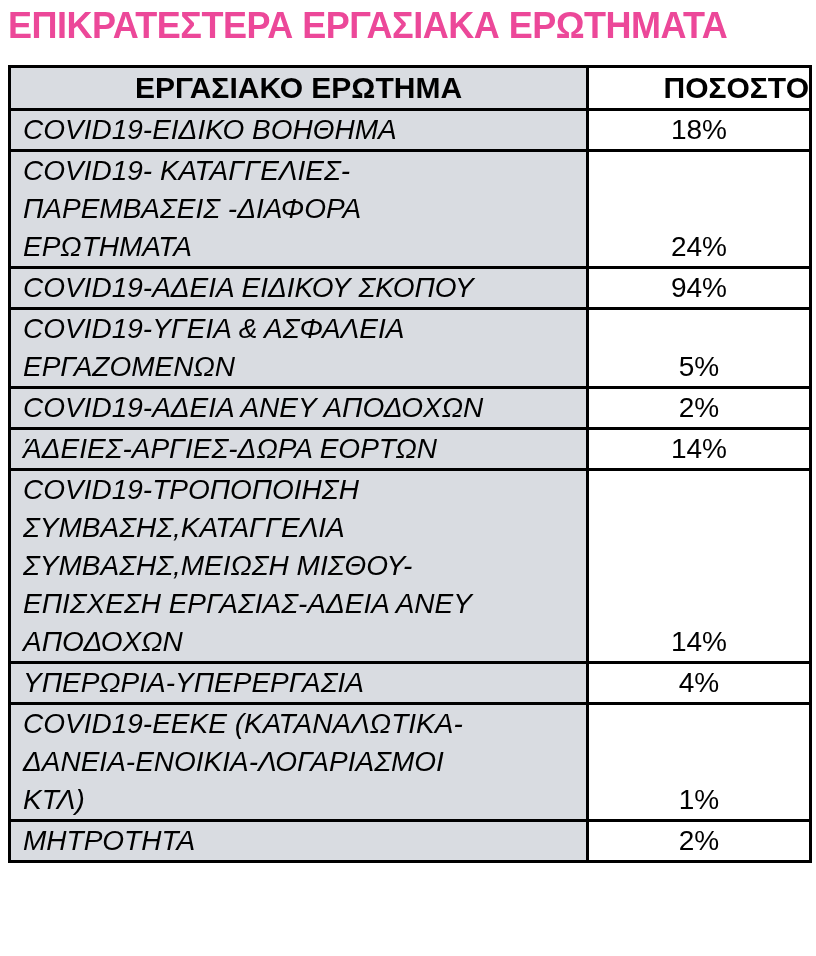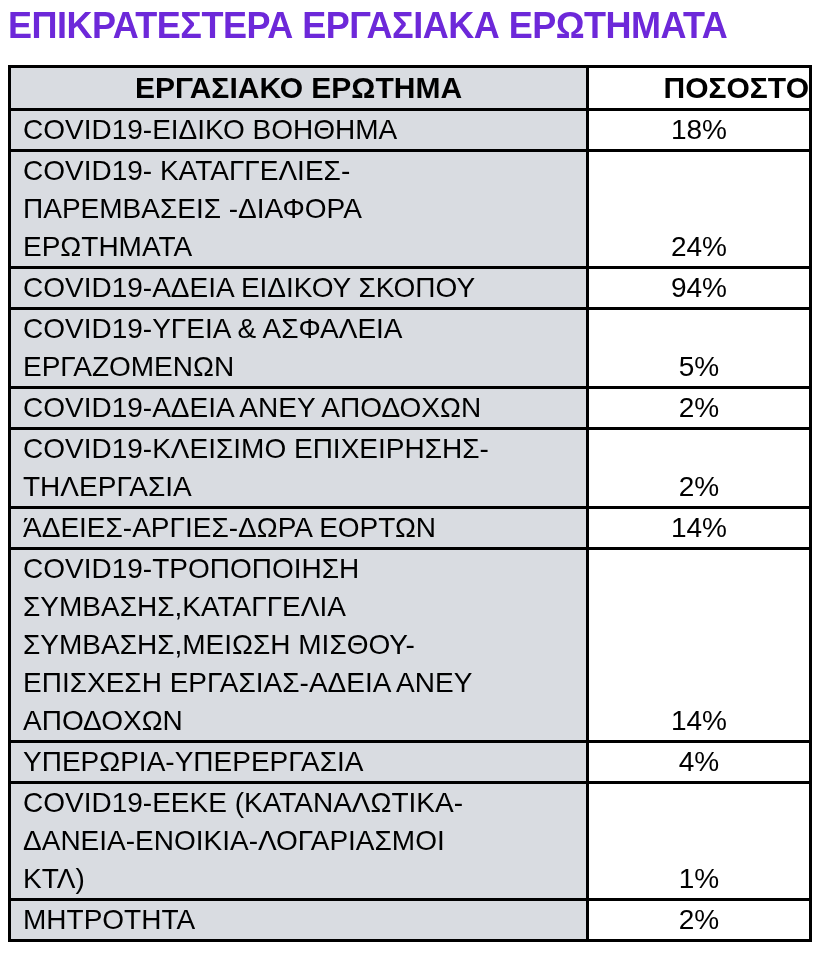--- a/index.html
+++ b/index.html
@@ -10,21 +10,21 @@
   body {
     width: 816px;
     height: 956px;
     font-family: "Liberation Sans", "DejaVu Sans", sans-serif;
     color: #000000;
     overflow: hidden;
   }
   .page-title {
     font-size: 36px;
     font-weight: bold;
-    color: #6d28d9;
+    color: #ec4899;
     margin: 5px 0 4px 8px;
     letter-spacing: -0.5px;
     white-space: nowrap;
   }
   table.q-table {
     border-collapse: collapse;
     table-layout: fixed;
     width: 801px;
     margin: 18px 0 0 8px;
   }
@@ -45,20 +45,21 @@
   th.hdr-question { background: #d9dce1; }
   th.hdr-percent  { background: #ffffff; text-align: right; }
   td.cell-question {
     background: #d9dce1;
     font-size: 28px;
     line-height: 38px;
     text-align: left;
     vertical-align: bottom;
     padding: 0 4px 0 12px;
     white-space: pre-line;
+    font-style: italic;
   }
   td.cell-percent {
     background: #ffffff;
     font-size: 28px;
     line-height: 38px;
     text-align: center;
     vertical-align: bottom;
     padding: 0;
     margin-top: 20px;
   }
@@ -97,25 +98,20 @@
     <tr>
       <td class="cell-question">COVID19-ΥΓΕΙΑ &amp; ΑΣΦΑΛΕΙΑ
 ΕΡΓΑΖΟΜΕΝΩΝ</td>
       <td class="cell-percent">5%</td>
     </tr>
     <tr>
       <td class="cell-question">COVID19-ΑΔΕΙΑ ΑΝΕΥ ΑΠΟΔΟΧΩΝ</td>
       <td class="cell-percent">2%</td>
     </tr>
     <tr>
-      <td class="cell-question">COVID19-ΚΛΕΙΣΙΜΟ ΕΠΙΧΕΙΡΗΣΗΣ-
-ΤΗΛΕΡΓΑΣΙΑ</td>
-      <td class="cell-percent">2%</td>
-    </tr>
-    <tr>
       <td class="cell-question">ΆΔΕΙΕΣ-ΑΡΓΙΕΣ-ΔΩΡΑ ΕΟΡΤΩΝ</td>
       <td class="cell-percent">14%</td>
     </tr>
     <tr>
       <td class="cell-question">COVID19-ΤΡΟΠΟΠΟΙΗΣΗ
 ΣΥΜΒΑΣΗΣ,ΚΑΤΑΓΓΕΛΙΑ
 ΣΥΜΒΑΣΗΣ,ΜΕΙΩΣΗ ΜΙΣΘΟΥ-
 ΕΠΙΣΧΕΣΗ ΕΡΓΑΣΙΑΣ-ΑΔΕΙΑ ΑΝΕΥ
 ΑΠΟΔΟΧΩΝ</td>
       <td class="cell-percent">14%</td>

